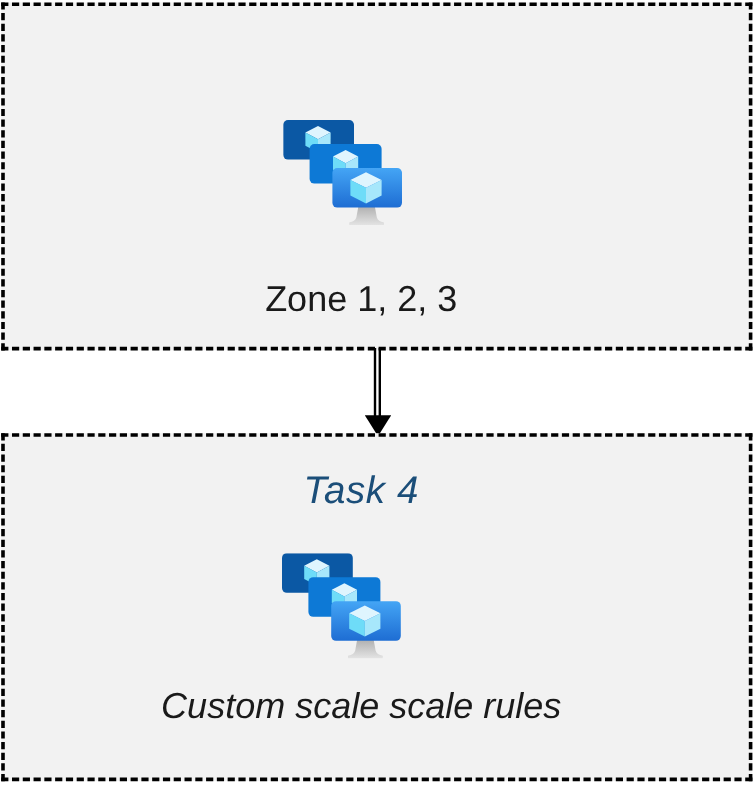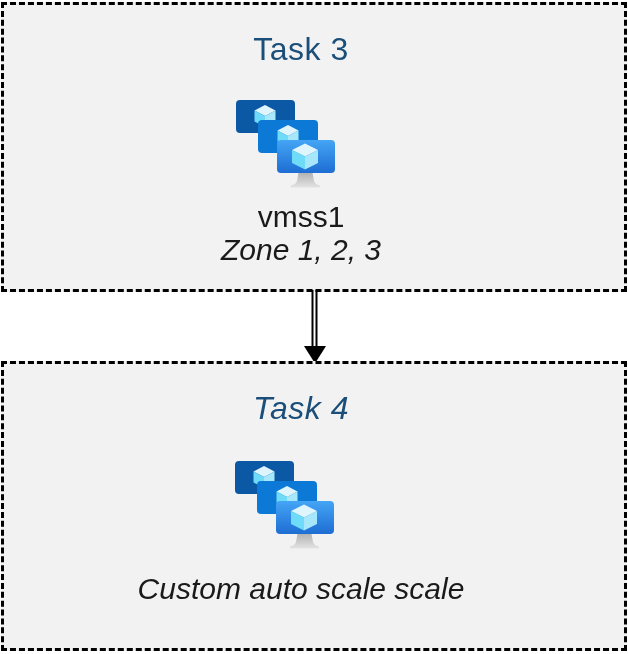--- a/index.html
+++ b/index.html
@@ -16,36 +16,35 @@
   .box-title{
     position:absolute;left:2px;width:590px;top:26px;
     text-align:center;font-size:32px;line-height:37px;color:#1b4e79;
     letter-spacing:0.5px;
   }
   .box-line{
     position:absolute;left:2px;width:590px;
     text-align:center;font-size:30px;line-height:34px;color:#1a1a1a;
   }
   #vmss-name-label{top:195px;}
-  #zone-label{top:228px;font-style:italic;}
+  #zone-label{top:228px;}
   #autoscale-rules-label{top:208px;}
 
   .vmss-icon{position:absolute;}
   #vmss-icon-1{left:232px;top:95px;}
   #vmss-icon-2{left:231px;top:97px;}
 
   .flow-arrow{position:absolute;left:300px;top:290px;}
 </style>
 </head>
 <body>
 
 <div class="canvas">
 
   <section class="task-box" id="task3-box">
-    <div class="box-title">Task 3</div>
 
     <svg class="vmss-icon" id="vmss-icon-1" width="100" height="88" viewBox="0 0 100 88" xmlns="http://www.w3.org/2000/svg">
       <defs>
         <linearGradient id="mon-a" x1="0" y1="0" x2="0" y2="1">
           <stop offset="0" stop-color="#44a5f5"></stop>
             <stop offset="1" stop-color="#1e6dd3"></stop>
         </linearGradient>
         <linearGradient id="stand-a" x1="0" y1="0" x2="0" y2="1">
           <stop offset="0" stop-color="#a9a9a9"></stop>
             <stop offset="1" stop-color="#e3e3e3"></stop>
@@ -69,21 +68,20 @@
       <path d="M63 70 L76 70 L78 81 Q79 84.5 84 85.5 L84 87.5 L55 87.5 L55 85.5 Q60 84.5 61 81 Z" fill="url(#stand-a)"></path>
 
       <rect x="41" y="40" width="58" height="33" rx="4" fill="url(#mon-a)"></rect>
       <g>
         <polygon points="69,43.5 82,50 69,56.5 56,50" fill="#dff5fe"></polygon>
         <polygon points="56,50 69,56.5 69,69.5 56,63" fill="#6edcf8"></polygon>
         <polygon points="82,50 69,56.5 69,69.5 82,63" fill="#a7e7fb"></polygon>
       </g>
     </svg>
 
-    <div class="box-line" id="vmss-name-label">vmss1</div>
     <div class="box-line" id="zone-label">Zone 1, 2, 3</div>
   </section>
 
   <svg class="flow-arrow" width="30" height="74" viewBox="0 0 30 74" xmlns="http://www.w3.org/2000/svg">
     <rect x="11.5" y="0" width="2" height="58" fill="#000000"></rect>
     <rect x="15.5" y="0" width="2" height="58" fill="#000000"></rect>
     <polygon points="4,56 26,56 15,73.5" fill="#000000"></polygon>
   </svg>
 
   <section class="task-box" id="task4-box">
@@ -114,16 +112,16 @@
       </g>
       <path d="M63 70 L76 70 L78 81 Q79 84.5 84 85.5 L84 87.5 L55 87.5 L55 85.5 Q60 84.5 61 81 Z" fill="url(#stand-b)"></path>
       <rect x="41" y="40" width="58" height="33" rx="4" fill="url(#mon-b)"></rect>
       <g>
         <polygon points="69,43.5 82,50 69,56.5 56,50" fill="#dff5fe"></polygon>
         <polygon points="56,50 69,56.5 69,69.5 56,63" fill="#6edcf8"></polygon>
         <polygon points="82,50 69,56.5 69,69.5 82,63" fill="#a7e7fb"></polygon>
       </g>
     </svg>
 
-    <div class="box-line" id="autoscale-rules-label">Custom auto scale scale</div>
+    <div class="box-line" id="autoscale-rules-label">Custom scale scale rules</div>
   </section>
 
 </div>
 
 </body></html>

